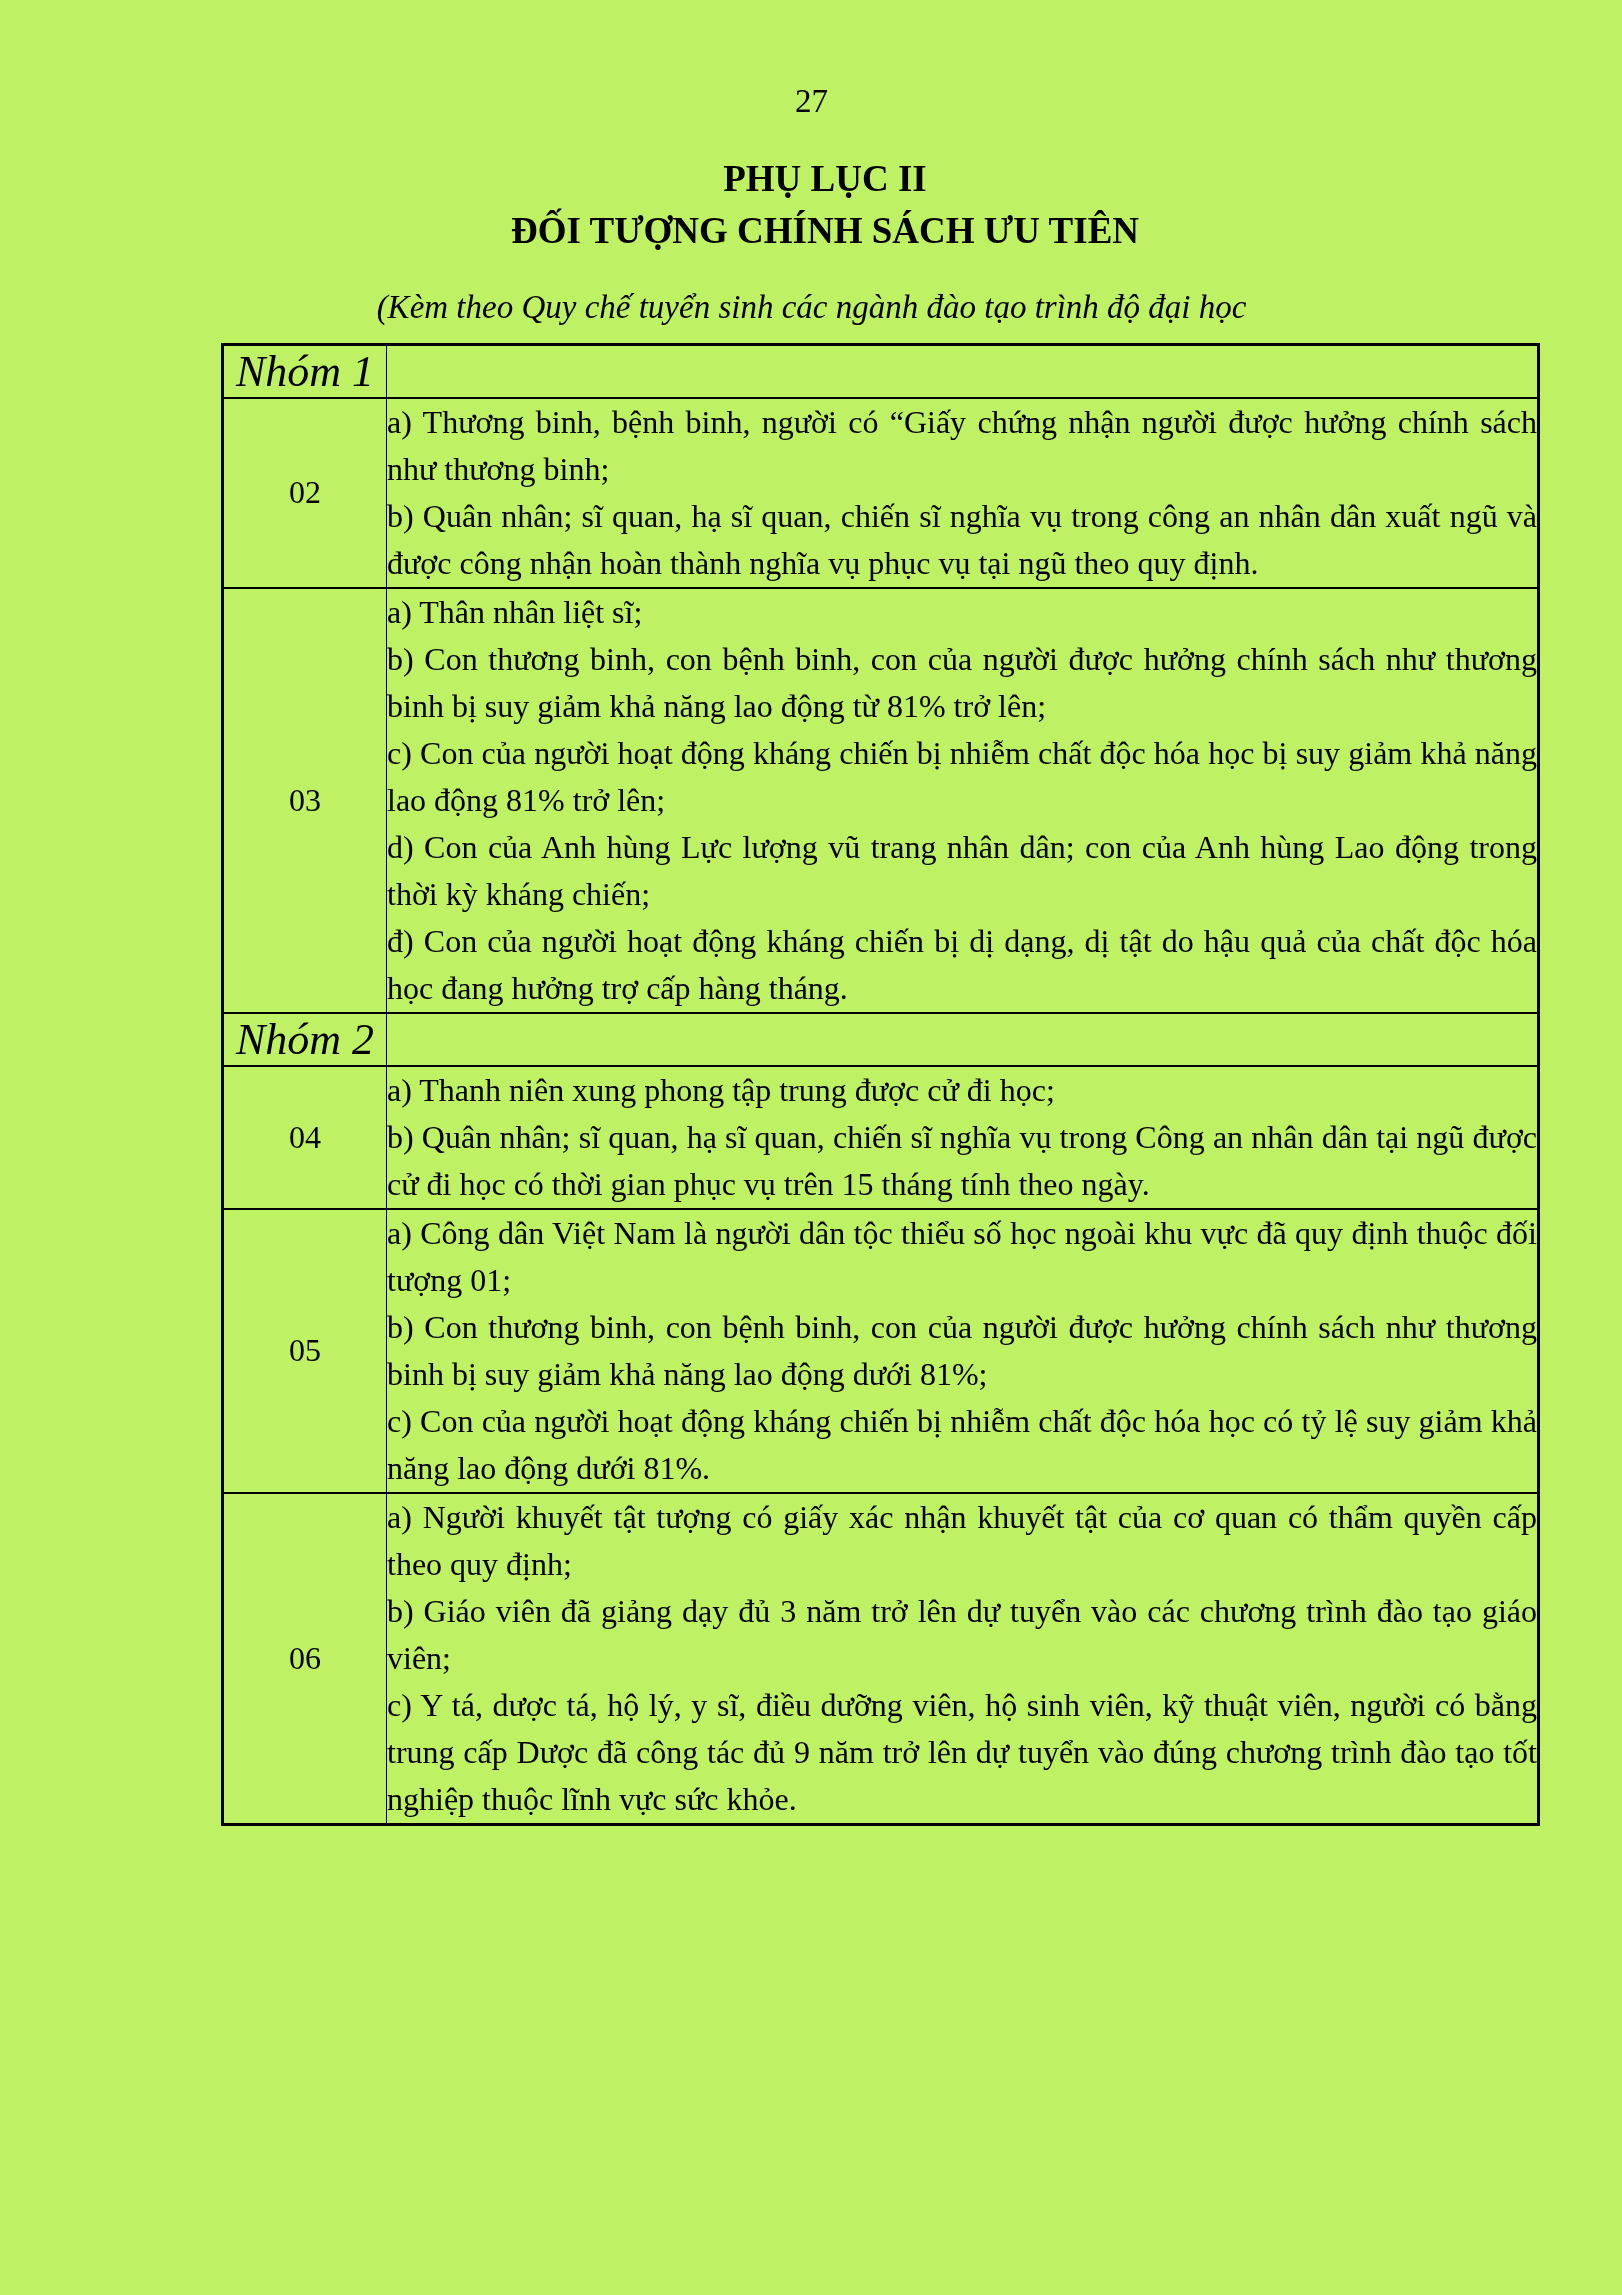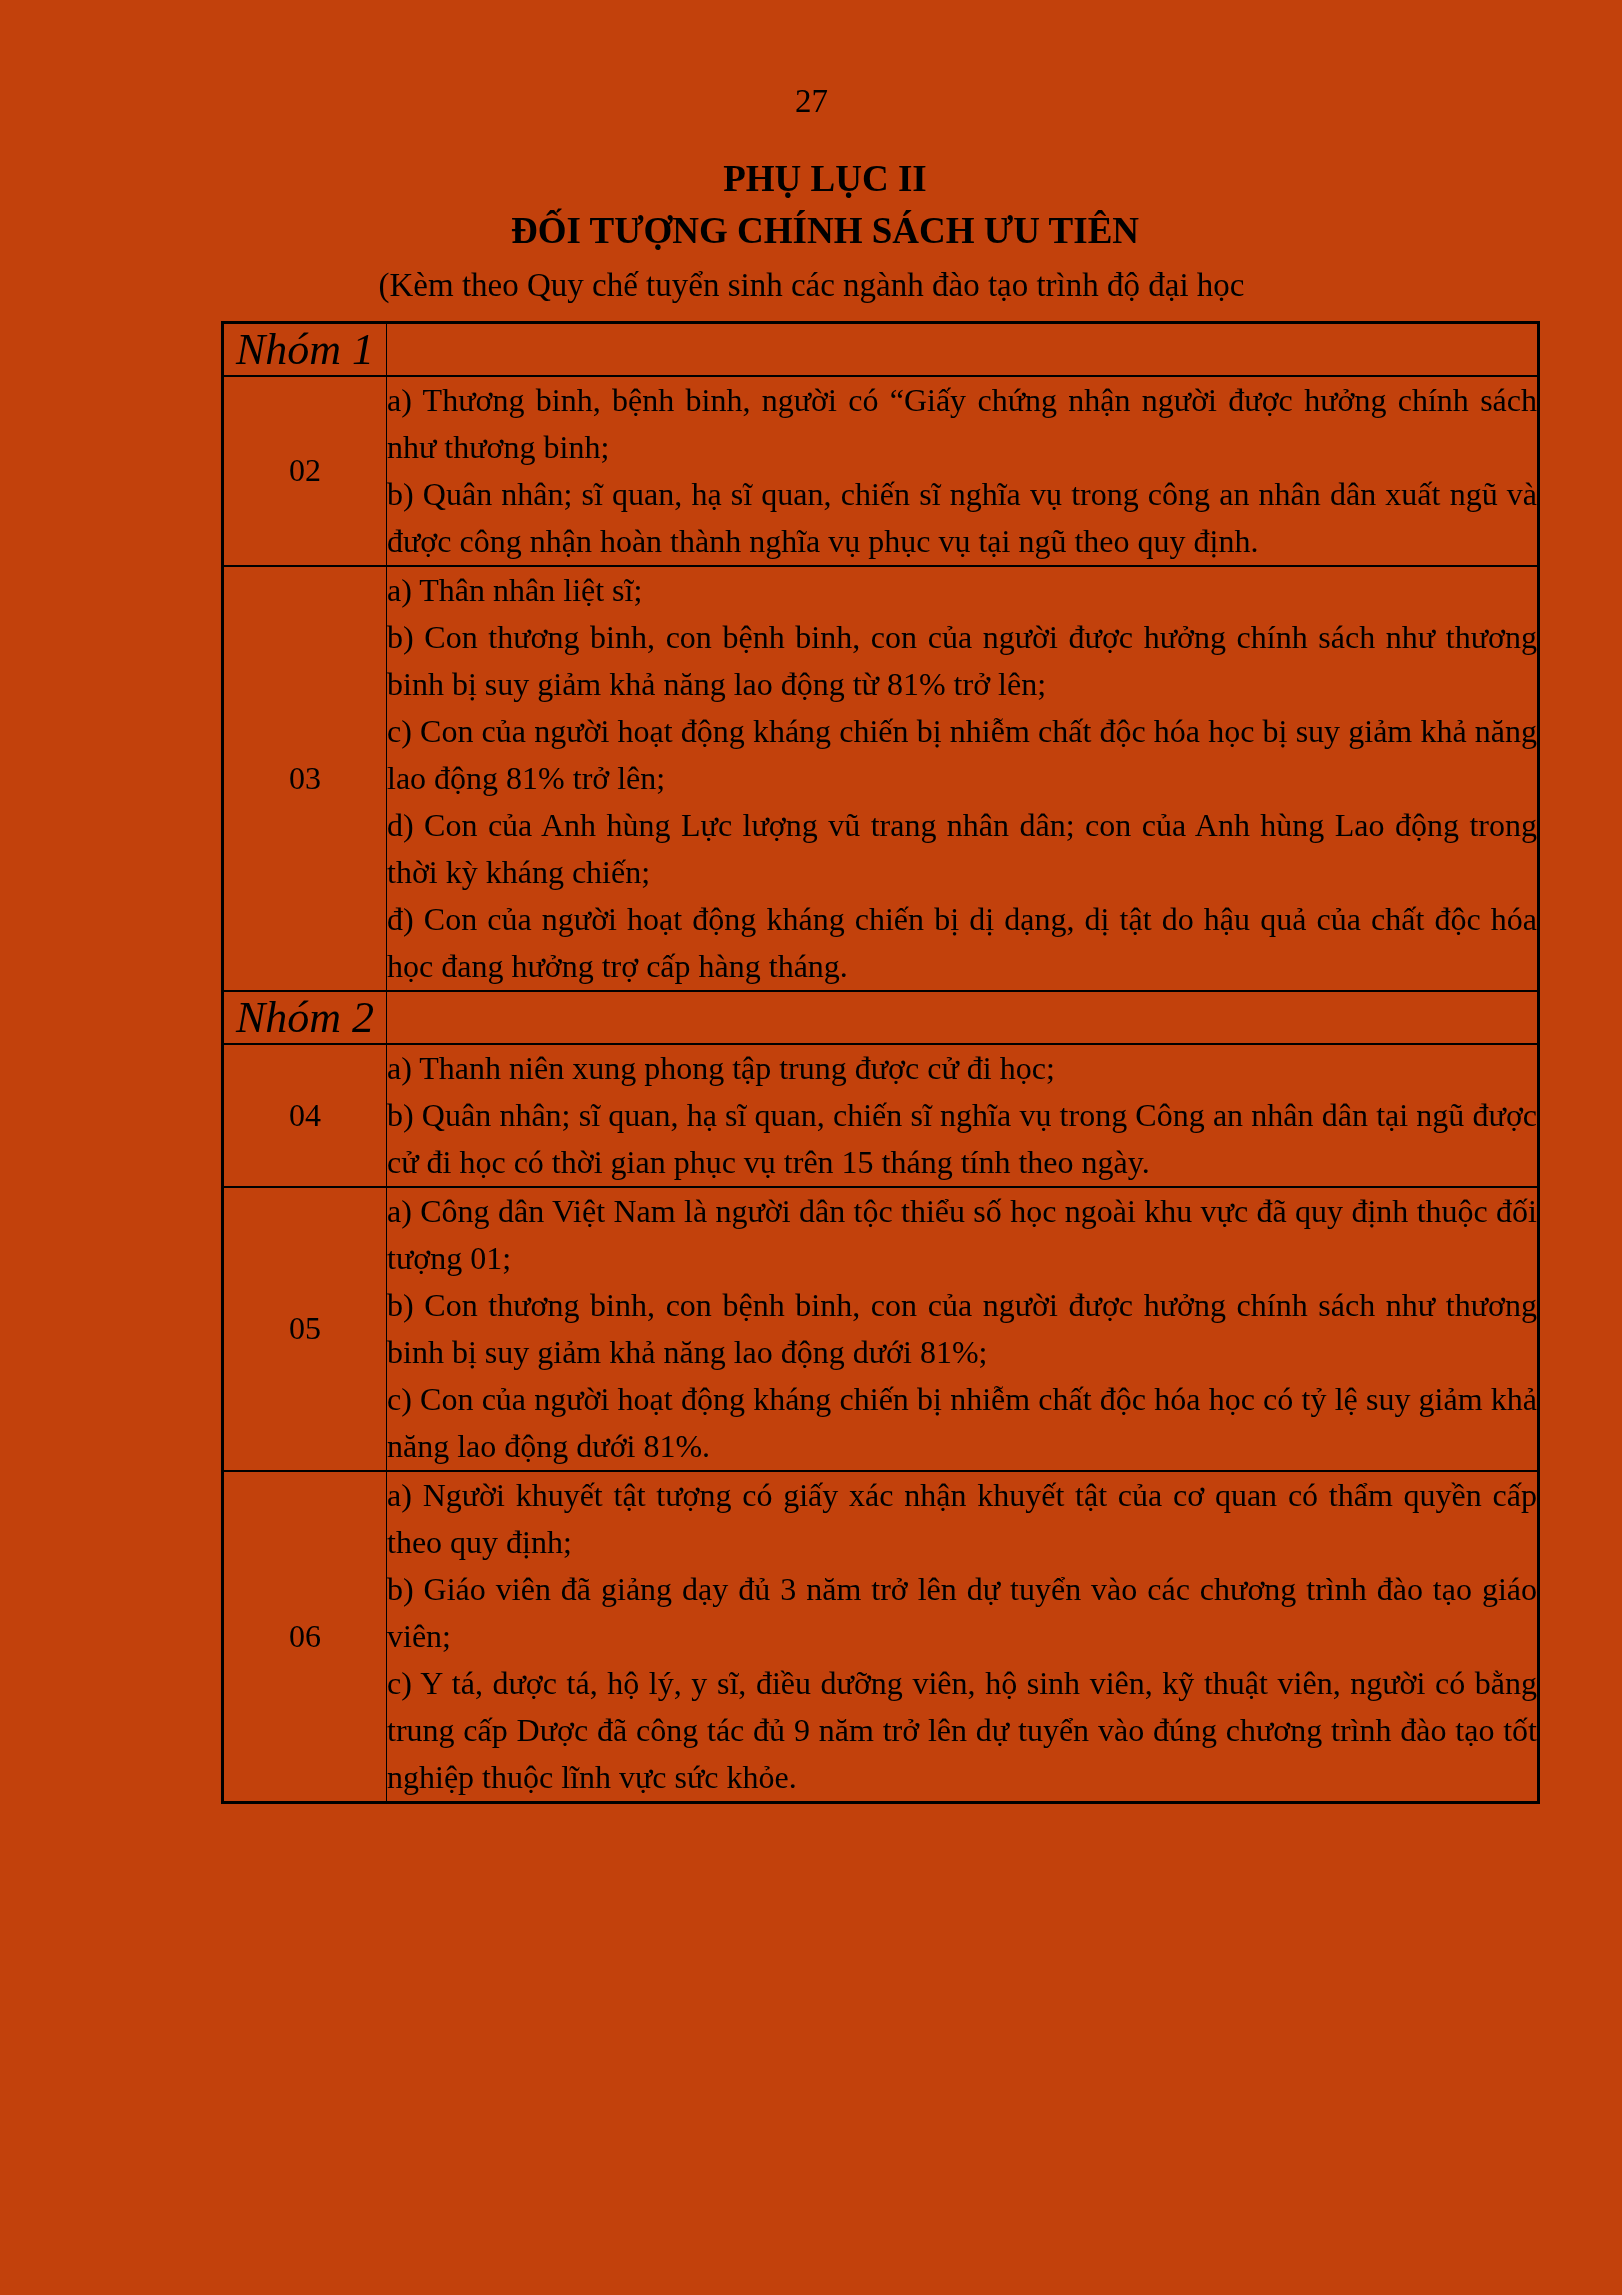--- a/index.html
+++ b/index.html
@@ -6,42 +6,43 @@
     margin: 0;
     padding: 0;
     background: #ffffff;
     color: #000000;
     font-family: "Liberation Serif", "DejaVu Serif", serif;
   }
   .page {
     position: relative;
     width: 1623px;
     height: 2295px;
-    background: #c2410c;
+    background: #bef264;
     overflow: hidden;
   }
   .page-number {
     padding-top: 81px;
     text-align: center;
     font-size: 33px;
     line-height: 41px;
   }
   .title-block {
     margin-top: 31px;
     text-align: center;
     margin-left: 27px;
   }
   .title-line {
     font-weight: bold;
     font-size: 37px;
     line-height: 52px;
   }
   .note-block {
-    margin-top: 3px;
+    margin-top: 25px;
     text-align: center;
+    font-style: italic;
   }
   .note-line {
     font-size: 33px;
     line-height: 51px;
   }
   table.doc-table {
     border-collapse: collapse;
     table-layout: fixed;
     width: 1319px;
     margin: 9.7px 0 0 221px;

